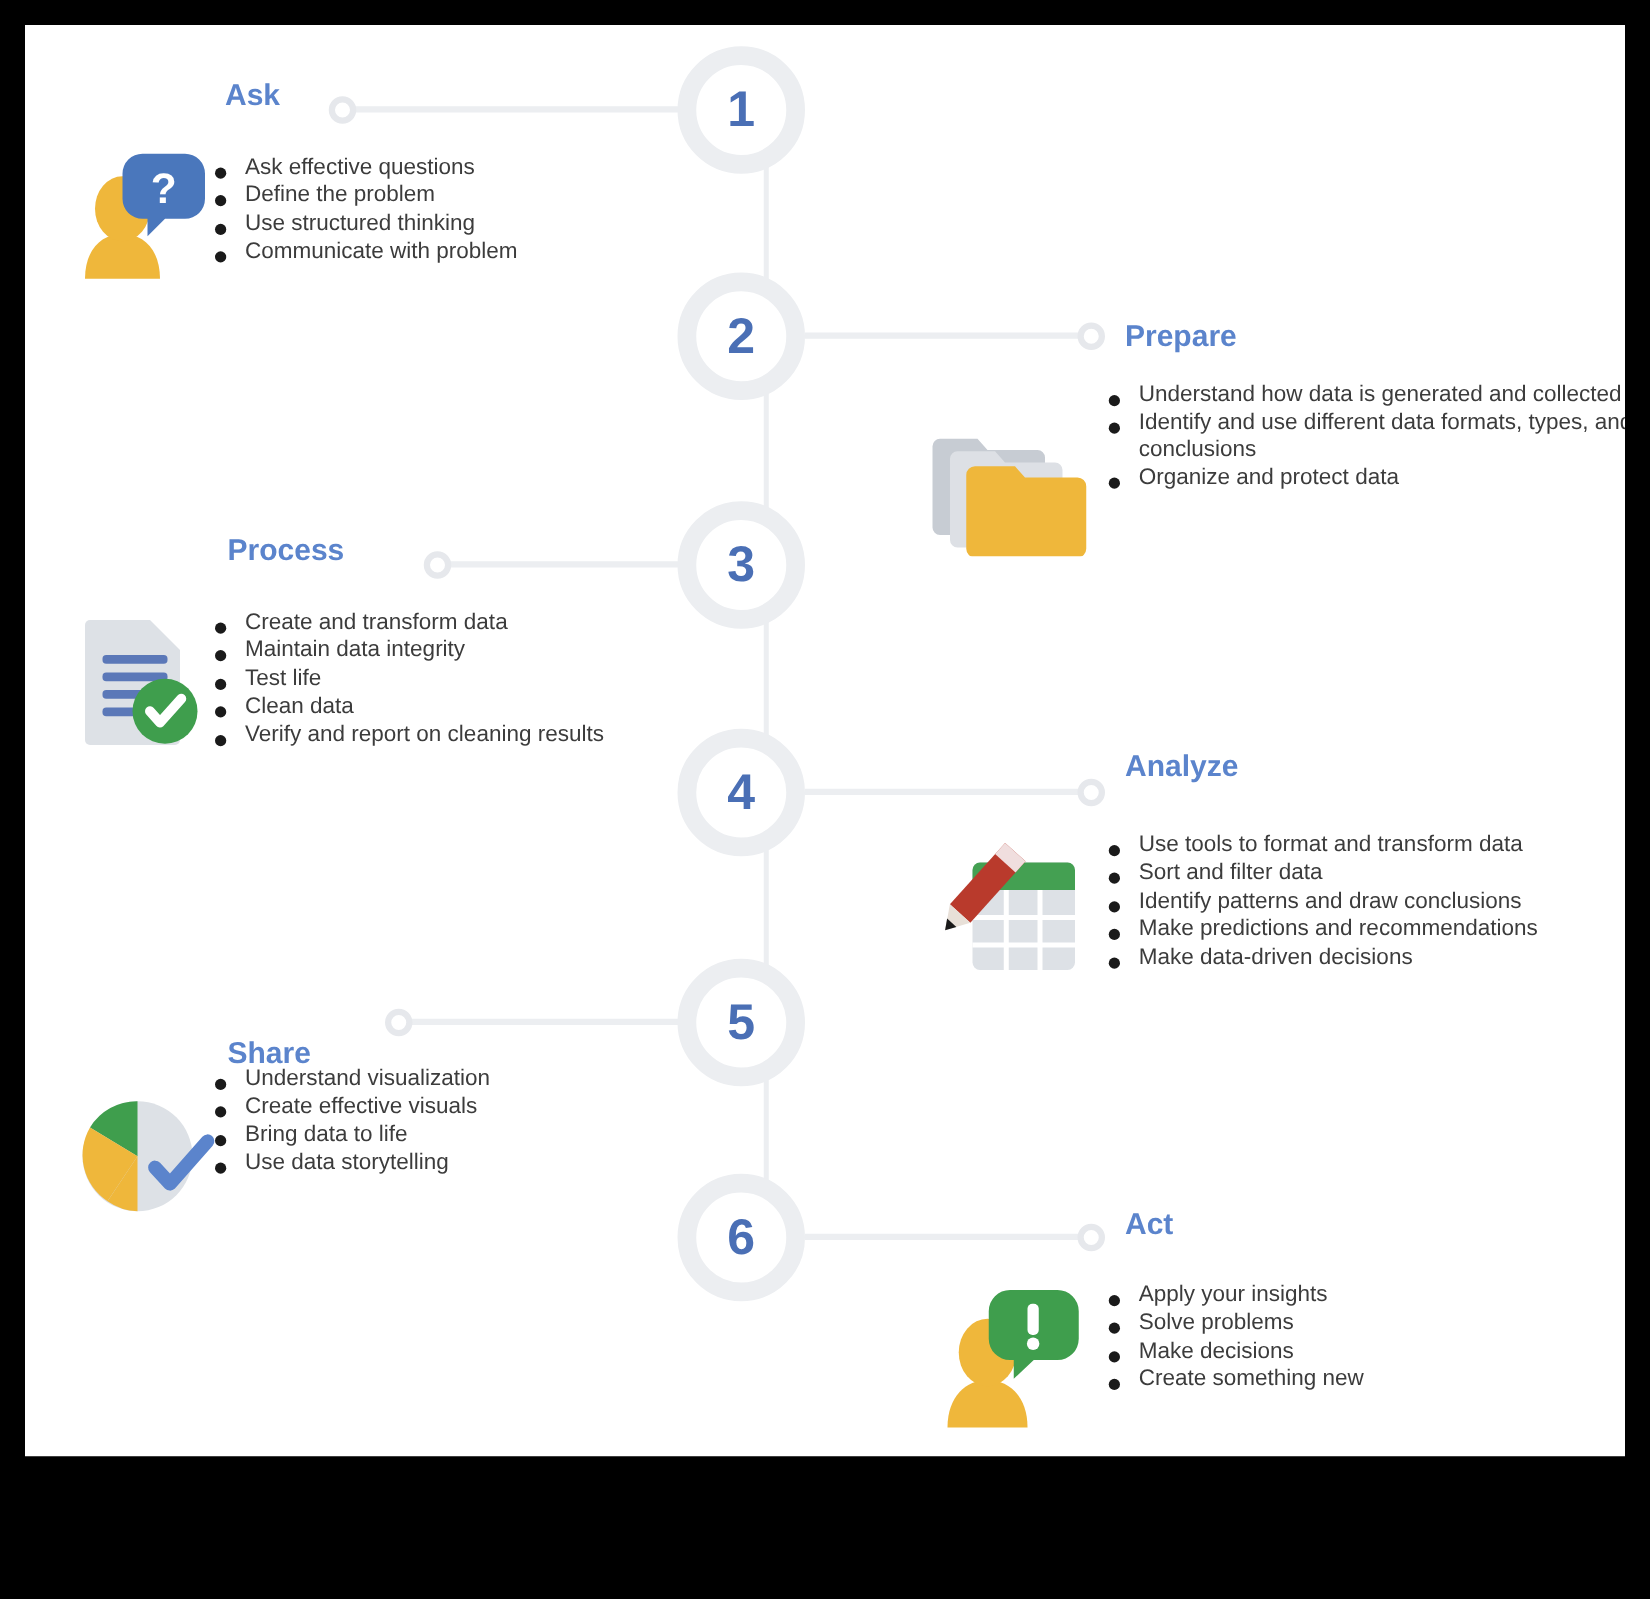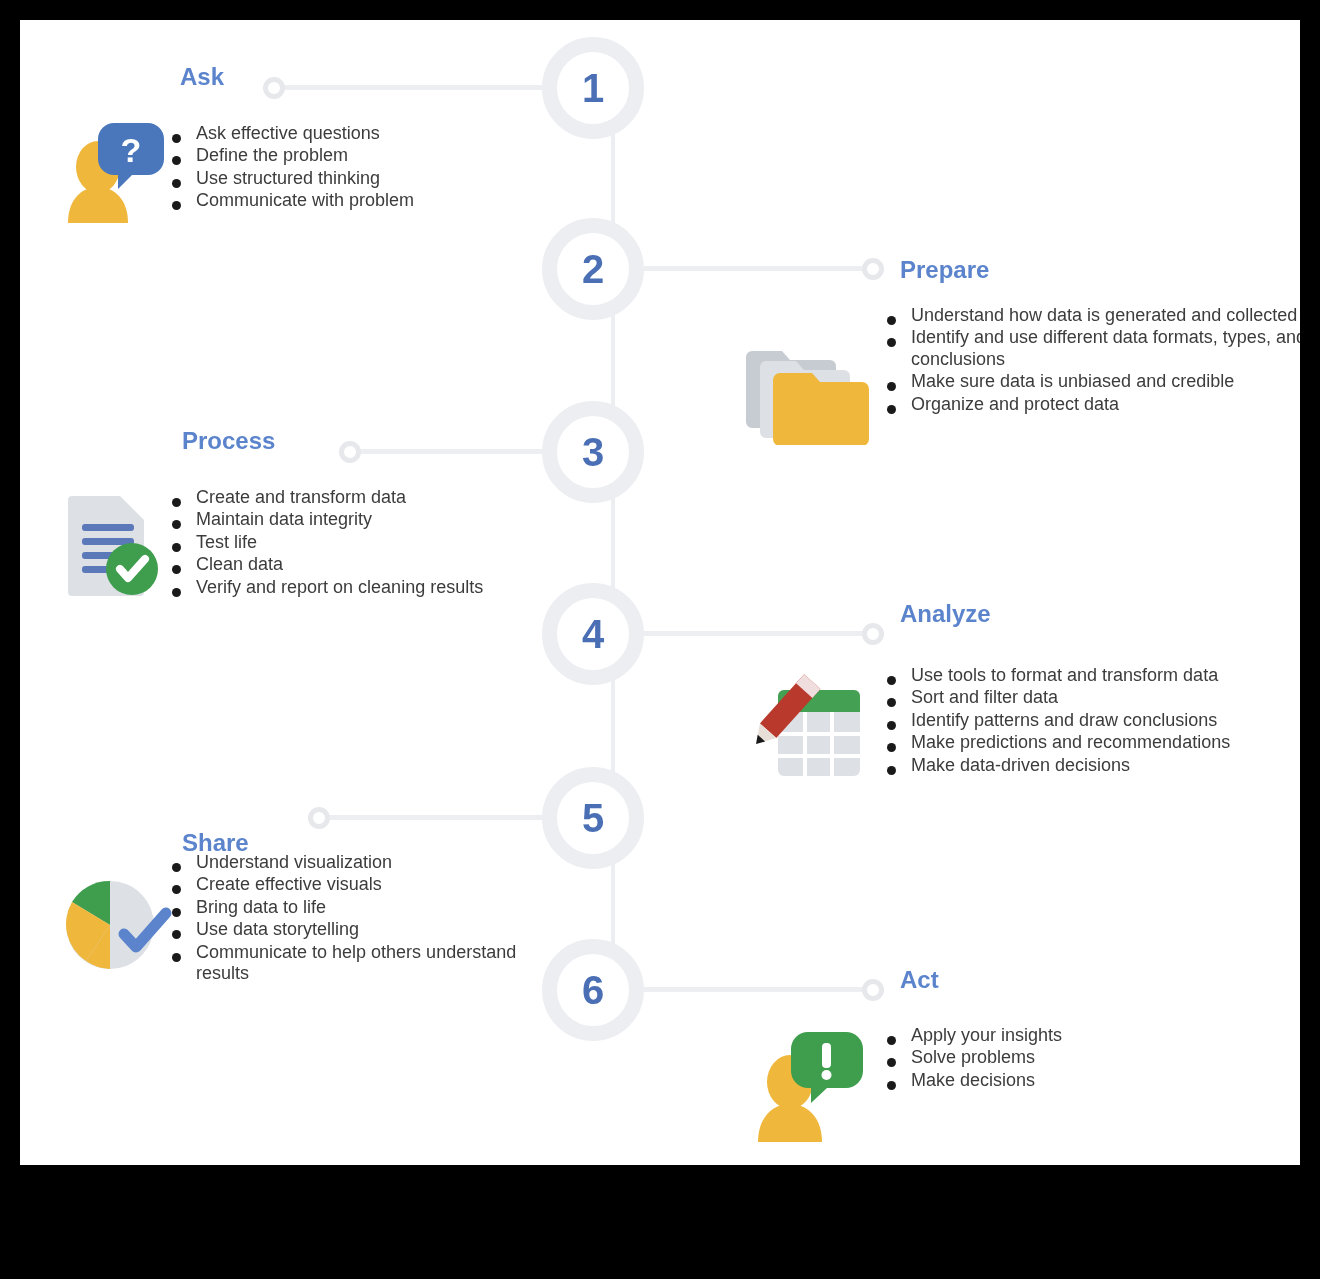--- a/index.html
+++ b/index.html
@@ -157,21 +157,20 @@
         <svg width="130" height="110" viewBox="0 0 130 110">
           <path d="M10 16 h30 l8 9 h40 a6 6 0 0 1 6 6 v56 a6 6 0 0 1 -6 6 h-78 a6 6 0 0 1 -6 -6 v-65 a6 6 0 0 1 6 -6 z" fill="#c7ccd3"></path>
           <path d="M24 26 h30 l8 9 h40 a6 6 0 0 1 6 6 v56 a6 6 0 0 1 -6 6 h-78 a6 6 0 0 1 -6 -6 v-65 a6 6 0 0 1 6 -6 z" fill="#dde0e5"></path>
           <path d="M38 38 h32 l8 9 h42 a7 7 0 0 1 7 7 v50 a7 7 0 0 1 -7 7 h-82 a7 7 0 0 1 -7 -7 v-59 a7 7 0 0 1 7 -7 z" fill="#efb73b"></path>
         </svg>
       </div>
 
       <ul class="bullets" style="left:865px; top:285px; width:395px;">
         <li>Understand how data is generated and collected</li>
         <li>Identify and use different data formats, types, and conclusions</li>
-        <li>Make sure data is unbiased and credible</li>
         <li>Organize and protect data</li>
       </ul>
     </div>
 
     <div class="step-circle" style="left:522px; top:381px;">
       <span>3</span>
     </div>
     <div class="connector" style="left:338px; top:429px; width:186px;"></div>
     <div class="conn-ring" style="left:319px; top:421px;"></div>
 
@@ -251,21 +250,20 @@
           <path d="M56 55 L32 91 A44 44 0 0 0 56 99 Z" fill="#efb73b"></path>
           <path d="M70 64 l12 13 l30 -34" stroke="#5b84cc" stroke-width="11" fill="none" stroke-linecap="round" stroke-linejoin="round"></path>
         </svg>
       </div>
 
       <ul class="bullets" style="left:150px; top:832px; width:340px;">
         <li>Understand visualization</li>
         <li>Create effective visuals</li>
         <li>Bring data to life</li>
         <li>Use data storytelling</li>
-        <li>Communicate to help others understand results</li>
       </ul>
     </div>
 
     <div class="step-circle" style="left:522px; top:919px;">
       <span>6</span>
     </div>
     <div class="connector" style="left:624px; top:967px; width:228px;"></div>
     <div class="conn-ring" style="left:842px; top:959px;"></div>
 
     <div class="block">
@@ -278,17 +276,18 @@
           <path d="M70 12 h38 a17 17 0 0 1 17 17 v22 a17 17 0 0 1 -17 17 h-19 l-16 15 v-15 h-3 a17 17 0 0 1 -17 -17 v-22 a17 17 0 0 1 17 -17 z" fill="#3f9e4d"></path>
           <rect x="84" y="23" width="9" height="25" rx="4" fill="#ffffff"></rect>
           <circle cx="88.5" cy="55" r="5" fill="#ffffff"></circle>
         </svg>
       </div>
 
       <ul class="bullets" style="left:865px; top:1005px; width:400px;">
         <li>Apply your insights</li>
         <li>Solve problems</li>
         <li>Make decisions</li>
+        <li>Create something new</li>
       </ul>
     </div>
 
   </div>
 </div>
 
 </body></html>

